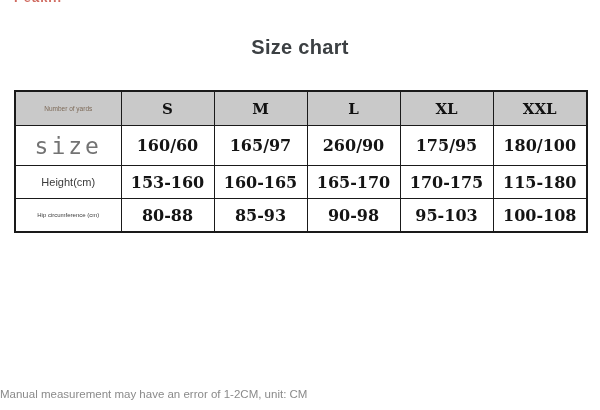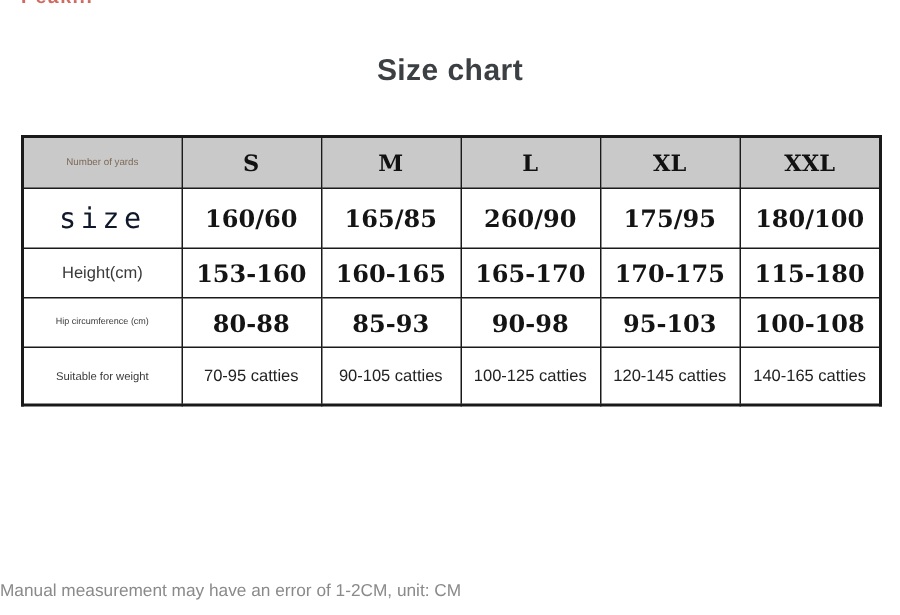--- a/index.html
+++ b/index.html
@@ -12,21 +12,21 @@
         font-size:20px;font-weight:600;color:#3c4043;letter-spacing:.3px;}
   table.size-chart{position:absolute;top:90px;left:14px;width:572px;
         border-collapse:collapse;table-layout:fixed;
         border:2px solid #1a1a1a;}
   table.size-chart td{border:1px solid #1a1a1a;text-align:center;vertical-align:middle;
         padding:0;overflow:hidden;white-space:nowrap;}
   tr.hdr td{background:#c9c9c9;height:33px;}
   td.corner{font-size:6.5px;color:#7d6a58;}
   td.size-col{font-family:"DejaVu Serif",serif;font-weight:700;font-size:15px;color:#111;}
   tr.row-size td{height:39px;}
-  td.lbl-size{font-family:"DejaVu Sans Mono",monospace;font-size:19px;letter-spacing:3px;color:#0f172a;}
+  td.lbl-size{font-family:"DejaVu Sans Mono",monospace;font-size:23px;letter-spacing:3px;color:#737373;}
   td.val{font-family:"DejaVu Serif",serif;font-weight:700;font-size:16px;color:#141414;}
   tr.row-std td{height:32px;}
   td.lbl-std{font-size:11px;color:#3a3a3a;}
   td.lbl-hip{font-size:6px;color:#3a3a3a;}
   tr.row-weight td{height:37px;}
   td.lbl-weight{font-size:7.5px;color:#3a3a3a;}
   td.val-weight{font-size:11px;color:#222;}
   .footer-note{position:absolute;top:358px;left:0;width:100%;
         font-size:11.5px;color:#8a8a8a;margin-top:30px;}
 </style>
@@ -55,47 +55,39 @@
         <td class="corner">Number of yards</td>
         <td class="size-col">S</td>
         <td class="size-col">M</td>
         <td class="size-col">L</td>
         <td class="size-col">XL</td>
         <td class="size-col">XXL</td>
       </tr>
       <tr class="row-size">
         <td class="lbl-size">size</td>
         <td class="val">160/60</td>
-        <td class="val">165/85</td>
+        <td class="val">165/97</td>
         <td class="val">260/90</td>
         <td class="val">175/95</td>
         <td class="val">180/100</td>
       </tr>
       <tr class="row-std">
         <td class="lbl-std">Height(cm)</td>
         <td class="val">153-160</td>
         <td class="val">160-165</td>
         <td class="val">165-170</td>
         <td class="val">170-175</td>
         <td class="val">115-180</td>
       </tr>
       <tr class="row-std">
         <td class="lbl-hip">Hip circumference (cm)</td>
         <td class="val">80-88</td>
         <td class="val">85-93</td>
         <td class="val">90-98</td>
         <td class="val">95-103</td>
         <td class="val">100-108</td>
       </tr>
-      <tr class="row-weight">
-        <td class="lbl-weight">Suitable for weight</td>
-        <td class="val-weight">70-95 catties</td>
-        <td class="val-weight">90-105 catties</td>
-        <td class="val-weight">100-125 catties</td>
-        <td class="val-weight">120-145 catties</td>
-        <td class="val-weight">140-165 catties</td>
-      </tr>
     </tbody>
   </table>
 
   <div class="footer-note">Manual measurement may have an error of 1-2CM, unit: CM</div>
 
 </div>
 
 </body></html>

